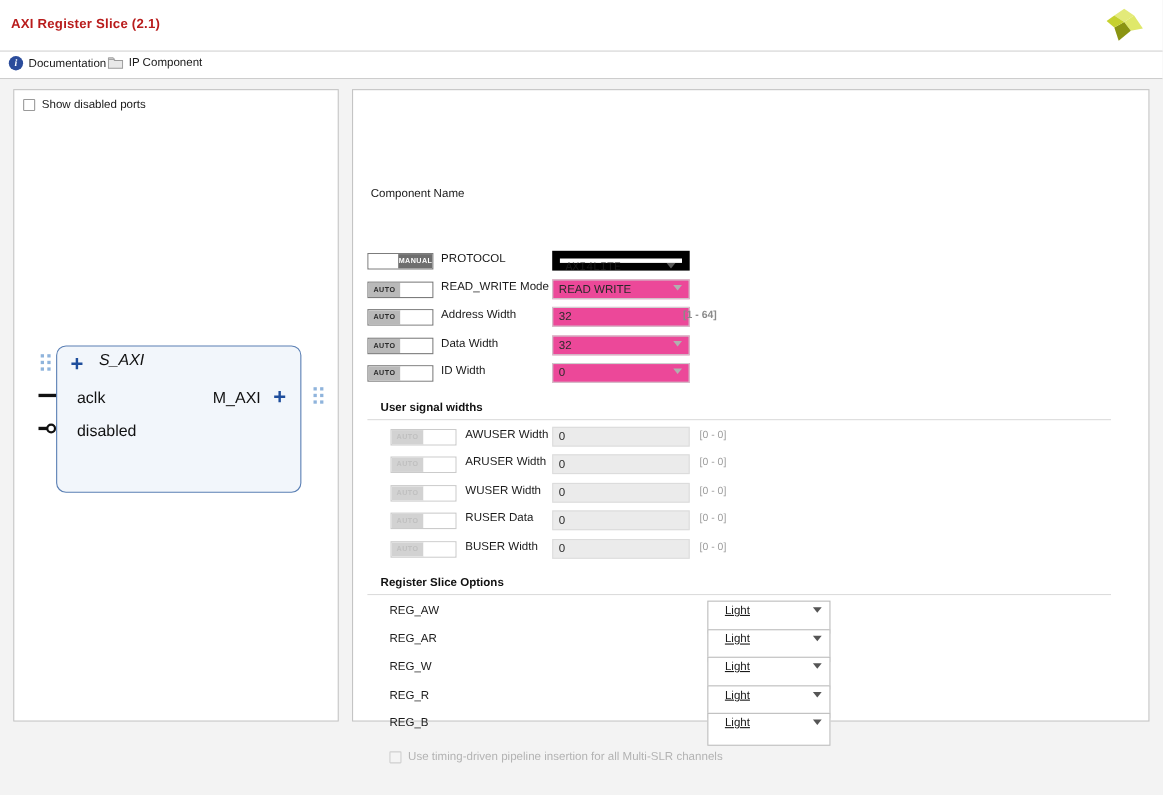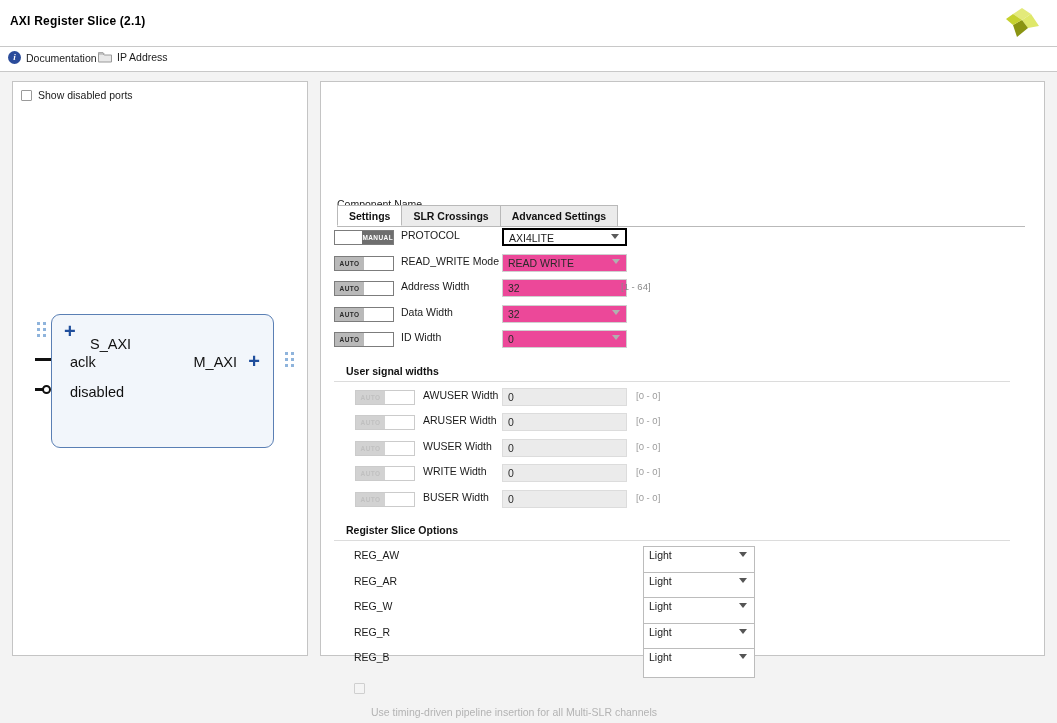--- a/index.html
+++ b/index.html
@@ -18,21 +18,21 @@
     position: relative;
     height: 47px;
     background: #ffffff;
     border-bottom: 1px solid #c8c8c8;
   }
   .titlebar-text {
     position: absolute;
     left: 10px; top: 14px;
     font-size: 12px;
     font-weight: bold;
-    color: #000000;
+    color: #b91c1c;
     letter-spacing: 0.2px;
   }
   .logo {
     position: absolute;
     right: 17px; top: 6px;
     width: 36px; height: 34px;
   }
 
   
   .toolbar {
@@ -148,21 +148,21 @@
     width: 725px; height: 575px;
     background: #ffffff;
     border: 1px solid #c4c4c4;
   }
 
   .cname-row {
     position: absolute;
     left: 16px; top: 88px;
     display: flex; align-items: center; gap: 8px;
   }
-  .cname-label { font-size: 10.5px; color: #1a1a1a; margin-top: 28px; }
+  .cname-label { font-size: 10.5px; color: #1a1a1a; }
   .cname-input {
     width: 605px; height: 19px;
     background: #ebebeb;
     border: 1px solid #cfcfcf;
     font-size: 10.5px;
     color: #2a2a2a;
     padding: 0 5px;
     line-height: 17px;
     font-family: "Liberation Sans", sans-serif;
   }
@@ -259,37 +259,39 @@
     font-size: 10.5px;
     color: #2a2a2a;
     padding: 0 5px;
     line-height: 16px;
     border: 1px solid #cfcfcf;
     background: #ec4899;
   }
   .fctl.wide { width: 125px; }
   .fctl.active {
     background: #ffffff;
-    border: 2px solid #000000;
+    border: 7px solid #000000;
     color: #1a1a1a;
+    font-family: Liberation Mono, monospace;
   }
   .fctl .chev {
     position: absolute;
     right: 6px; top: 4px;
     width: 0; height: 0;
     border-left: 4px solid transparent;
     border-right: 4px solid transparent;
     border-top: 5px solid #b0b0b0;
   }
   .fctl.active .chev { border-top-color: #5a5a5a; }
   .hint {
     position: absolute;
     left: 300px; top: 3px;
     font-size: 9.5px;
     color: #8a8a8a;
+    font-weight: bold;
   }
 
   
   .section {
     position: relative;
     margin-top: 10px;
     height: 22px;
   }
   .section-title {
     position: absolute;
@@ -322,38 +324,39 @@
   .rrow { position: relative; height: 25.5px; }
   .rlabel { position: absolute; left: 33px; top: 3px; font-size: 10.5px; color: #1a1a1a; }
   .rsel {
     position: absolute;
     left: 322px; top: 0;
     width: 112px; height: 30px;
     background: #ffffff;
     border: 1px solid #bcbcbc;
     font-size: 10.5px;
     color: #1a1a1a;
-    padding: 0 5px;
+    padding: 0 15px;
     line-height: 17px;
+    text-decoration: underline;
   }
   .rsel .chev {
     position: absolute;
     right: 7px; top: 5px;
     width: 0; height: 0;
     border-left: 4px solid transparent;
     border-right: 4px solid transparent;
     border-top: 5px solid #555555;
   }
   .slr-chk {
     position: relative;
     height: 22px;
     margin-top: 6px;
   }
   .slr-chk .cb { position: absolute; left: 33px; top: 3px; }
-  .slr-chk .tx { position: absolute; left: 50px; top: 2px; font-size: 10.5px; color: #b3b3b3; margin-top: 24px; }
+  .slr-chk .tx { position: absolute; left: 50px; top: 2px; font-size: 10.5px; color: #b3b3b3; }
 
   
   .footer {
     position: relative;
     height: 51px;
     background: #f3f3f3;
   }
 </style>
 </head>
 <body>
@@ -375,21 +378,21 @@
     <span class="ico-info">i</span>
     <span>Documentation</span>
   </div>
   <div class="tb-item tb-ip">
     <span class="ico-folder">
       <svg width="14" height="12" viewBox="0 0 14 12">
         <path d="M0.5 2.5 L5 2.5 L6.2 4 L13.5 4 L13.5 11 L0.5 11 Z" fill="#e8e8e8" stroke="#9a9a9a" stroke-width="1"></path>
         <path d="M0.5 1.5 L5 1.5 L6.2 3 L0.5 3 Z" fill="#d4d4d4" stroke="#9a9a9a" stroke-width="0.8"></path>
       </svg>
     </span>
-    <span>IP Address</span>
+    <span>IP Component</span>
   </div>
 </div>
 
 <div class="content">
 
   <div class="left-panel">
 
     <div class="chk-row">
       <span class="chkbox"></span>
       <span>Show disabled ports</span>
@@ -413,43 +416,37 @@
       <i></i>
         <i></i>
         <i></i>
         <i></i>
         <i></i>
         <i></i>
     </div>
 
     <div class="ip-symbol">
       <span class="plus" style="left:12px; top:6px;">+</span>
-      <span class="port-label" style="left:38px; top:21px;">S_AXI</span>
+      <span class="port-label" style="left:38px; top:5px;font-style:italic;">S_AXI</span>
 
       <span class="port-label" style="left:18px; top:39px;">aclk</span>
 
       <span class="port-label" style="left:18px; top:69px;">disabled</span>
 
       <span class="port-label" style="right:36px; top:39px;">M_AXI</span>
       <span class="plus" style="right:13px; top:36px;">+</span>
     </div>
   </div>
 
   <div class="right-panel">
 
     <div class="cname-row">
       <span class="cname-label">Component Name</span>
     </div>
 
-    <div class="tabs">
-      <div class="tab active">Settings</div>
-      <div class="tab">SLR Crossings</div>
-      <div class="tab">Advanced Settings</div>
-      <div class="tab spacer"></div>
-    </div>
 
     <div class="panel-body">
 
       <div class="frow">
         <div class="toggle">
           <span class="seg off"></span>
           <span class="seg on-manual">MANUAL</span>
         </div>
         <span class="flabel">PROTOCOL</span>
         <div class="fctl wide active">
@@ -539,21 +536,21 @@
         <span class="flabel indent">WUSER Width</span>
         <div class="uctl">0</div>
         <span class="uhint">[0 - 0]</span>
       </div>
 
       <div class="frow">
         <div class="toggle dis indent">
           <span class="seg on-auto">AUTO</span>
           <span class="seg off"></span>
         </div>
-        <span class="flabel indent">WRITE Width</span>
+        <span class="flabel indent">RUSER Data</span>
         <div class="uctl">0</div>
         <span class="uhint">[0 - 0]</span>
       </div>
 
       <div class="frow">
         <div class="toggle dis indent">
           <span class="seg on-auto">AUTO</span>
           <span class="seg off"></span>
         </div>
         <span class="flabel indent">BUSER Width</span>

